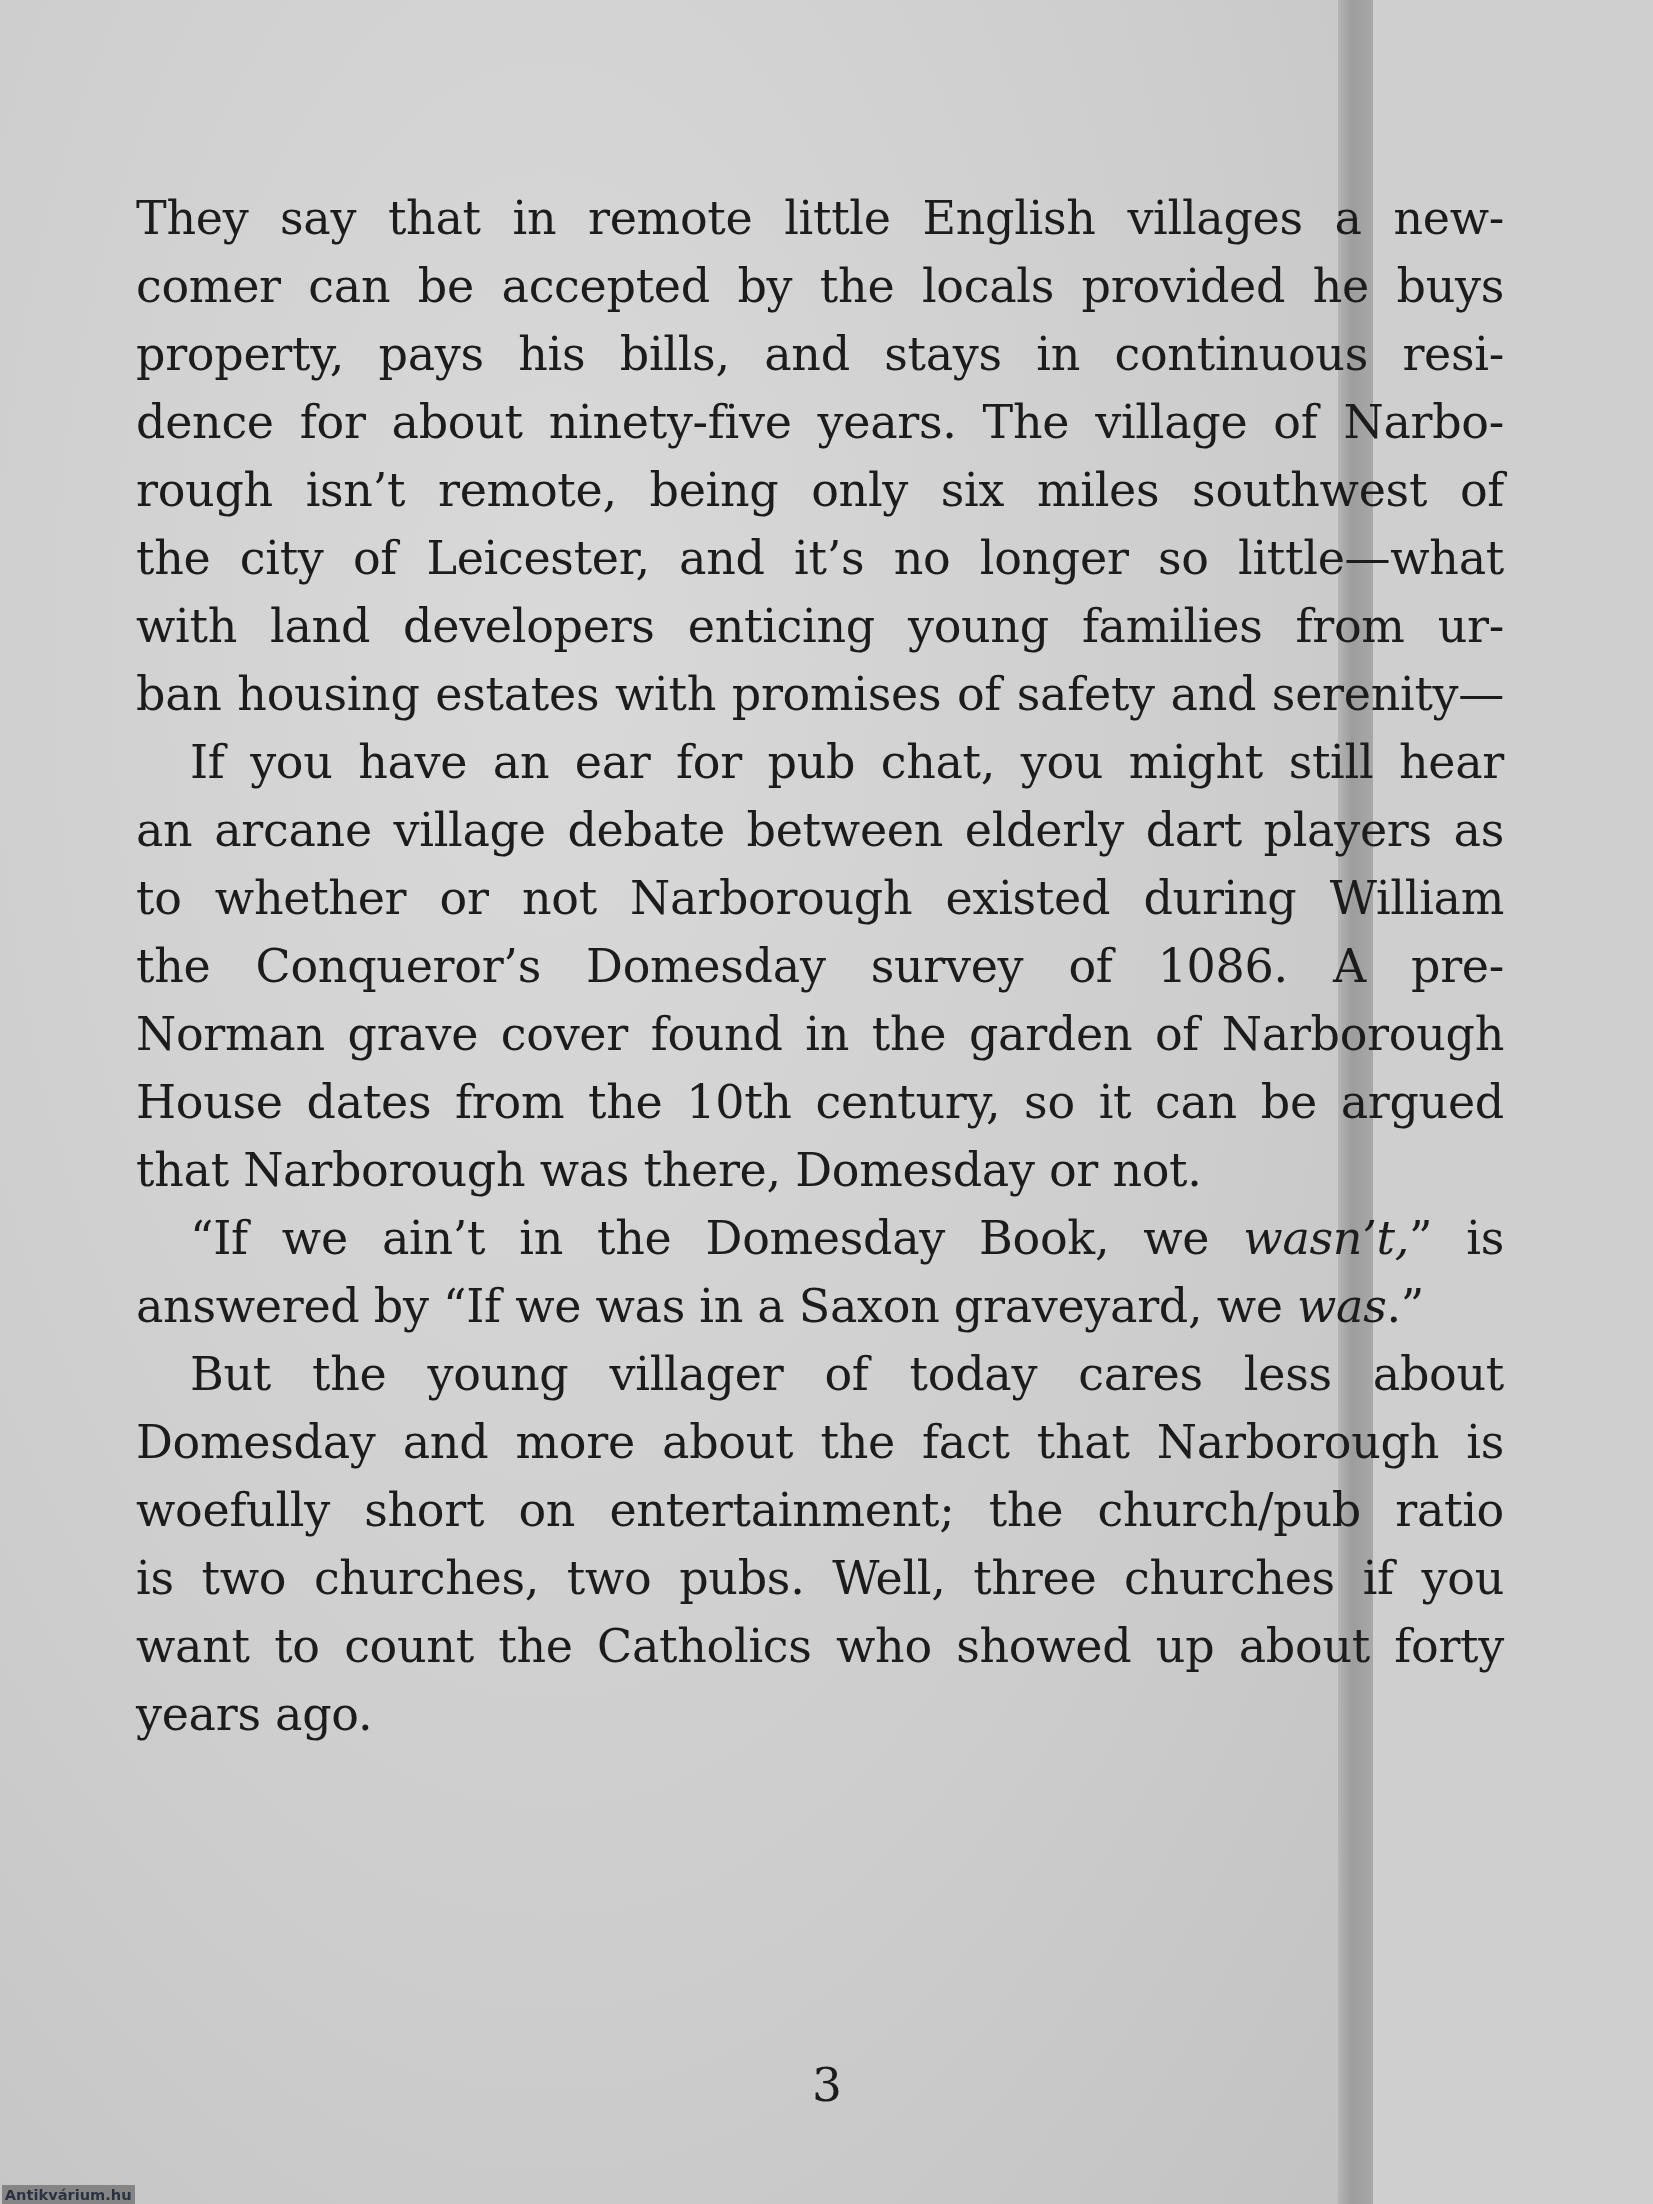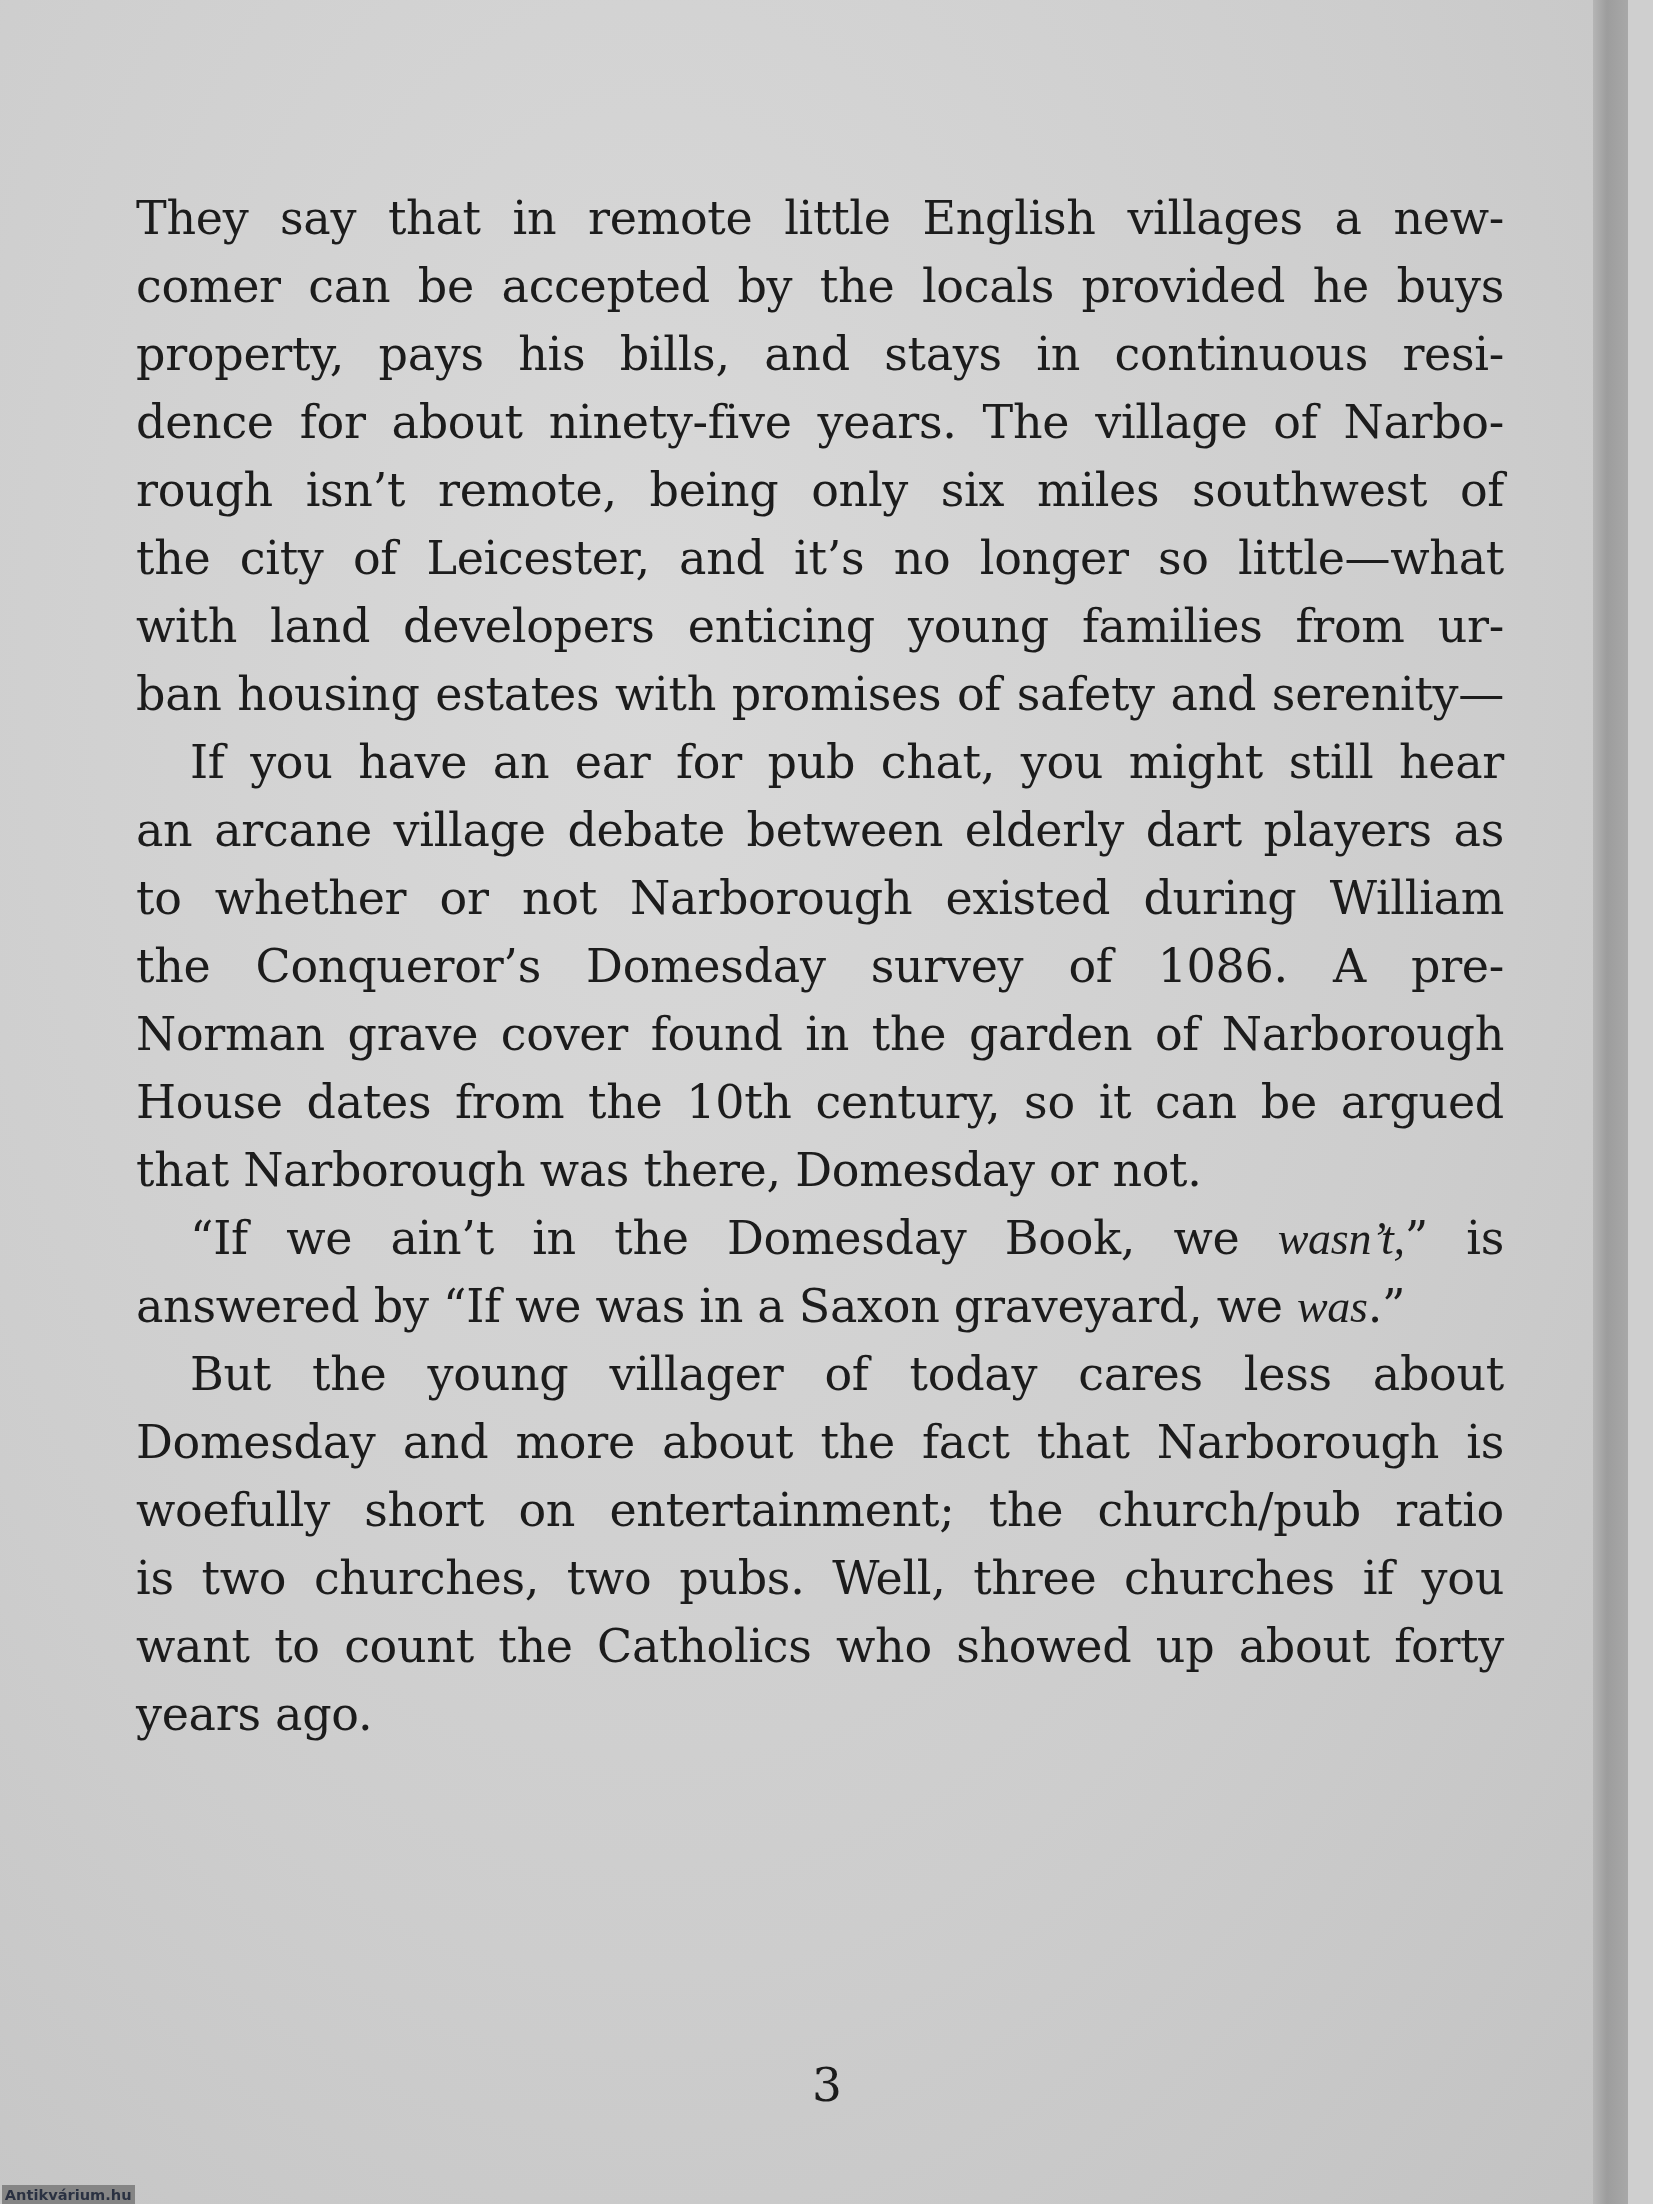--- a/index.html
+++ b/index.html
@@ -10,21 +10,21 @@
       width: 1654px;
       height: 2205px;
       position: relative;
       overflow: hidden;
       background: #cfcfcf;
     }
     .page {
       position: absolute;
       left: 0;
       top: 0;
-      width: 1628px;
+      width: 1373px;
       height: 2205px;
       background:
         radial-gradient(ellipse at 40% 30%, #d9d9d9 0%, #cdcdcd 60%, #c2c2c2 100%);
     }
     .right-shadow {
       position: absolute;
       top: 0;
       right: 0;
       width: 35px;
       height: 2205px;
@@ -50,21 +50,20 @@
       overflow: visible;
     }
     .line.last {
       text-align-last: left;
     }
     .line.indent {
       padding-left: 54px;
     }
     .line em {
       font-style: italic;
-      font-family: Liberation Serif, serif;
     }
     .page-number {
       position: absolute;
       left: 0;
       width: 1654px;
       top: 2057px;
       text-align: center;
       font-family: "DejaVu Serif", "Liberation Serif", serif;
       font-size: 47px;
       color: #1c1c1c;

